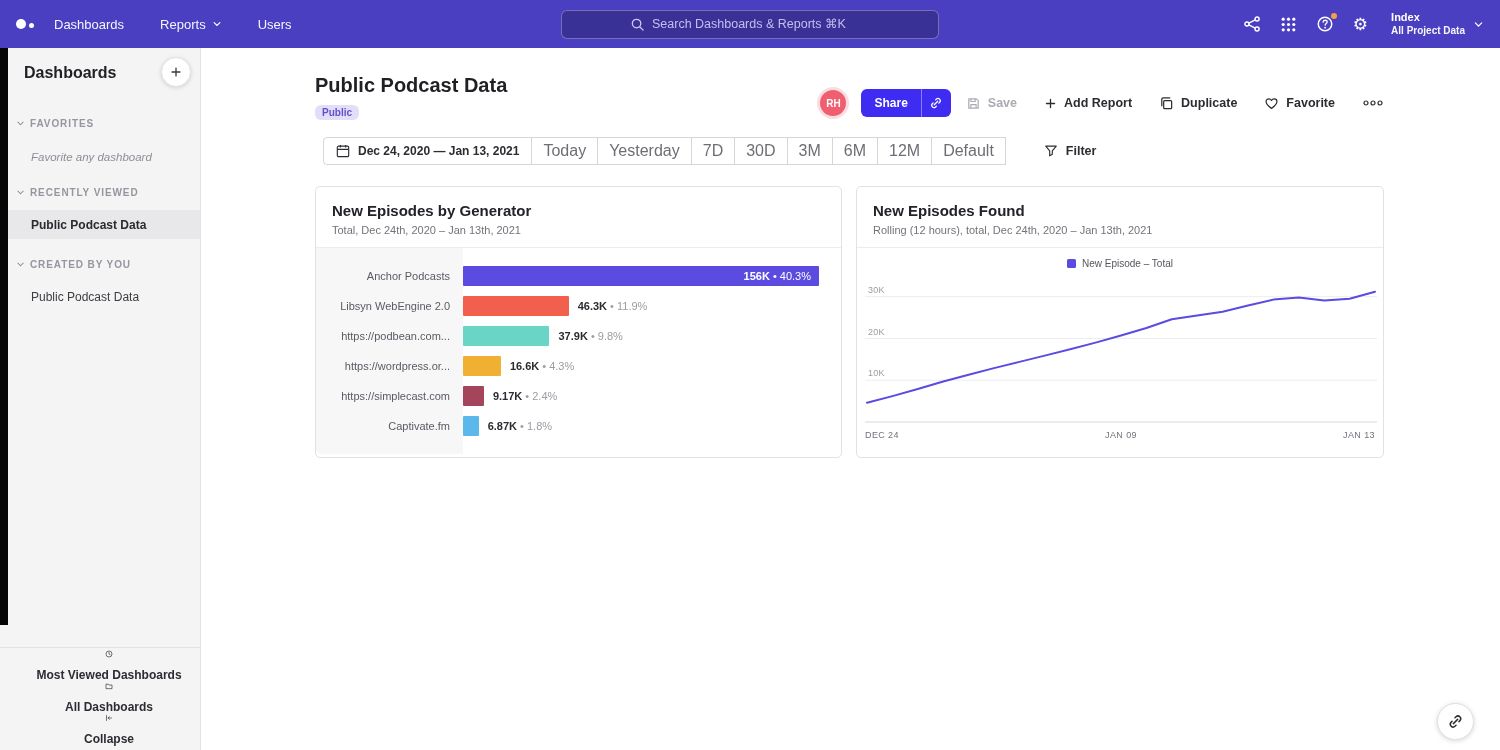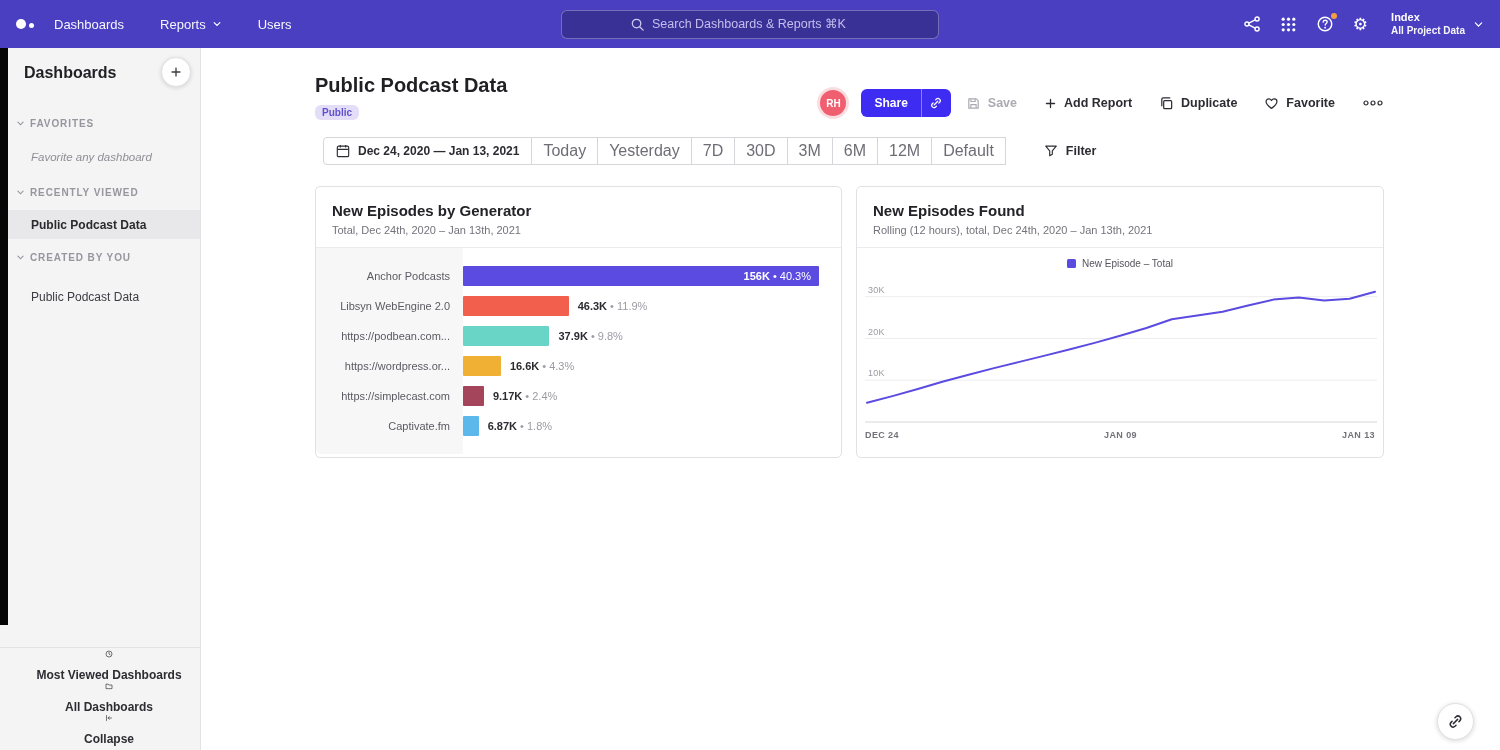--- a/index.html
+++ b/index.html
@@ -99,21 +99,21 @@
   .bar-in { color:#fff; font-size:11px; padding-right:8px; white-space:nowrap; }
   .bar-in b { font-weight:700; }
   .bar-out { margin-left:9px; font-size:11px; white-space:nowrap; }
   .bar-out .v { font-weight:700; color:#2b2b31; }
   .bar-out .p { color:#9b9ba3; }
 
   .line-body { padding:0 8px; }
   .legend { display:flex; justify-content:center; align-items:center; gap:6px; padding:10px 0 7px; }
   .legend-sw { width:9px; height:9px; border-radius:1.5px; background:#5b4be0; }
   .legend-label { font-size:10px; color:#55555d; }
-  .xlabels { display:flex; justify-content:space-between; font-size:9px; font-weight:700;
+  .xlabels { display:flex; justify-content:space-between; font-size:9px; font-weight:400;
     color:#72727a; letter-spacing:.4px; margin-top:4px; }
 
   .fab { position:absolute; right:26px; bottom:10px; width:37px; height:37px; border-radius:50%;
     background:#fff; border:1px solid #e0e0e4; box-shadow:0 1px 5px rgba(0,0,0,.16);
     display:flex; align-items:center; justify-content:center; cursor:pointer; z-index:7; }
 </style>
 </head>
 <body style="--topnav_bg: #4a3fc0; --accent: #3e2cf2; --badge_bg: #e3ddf8; --badge_text: #6150cb; --sidebar_bg: #f4f4f5; --avatar_bg: #f05f70;">
 
 <header class="topnav">
@@ -208,21 +208,21 @@
   <div class="sb-sec" style="top:139px">
     <svg width="9" height="9" viewBox="0 0 14 14">
         <path d="M3 5l4 4 4-4" fill="none" stroke="#96969e" stroke-width="1.8" stroke-linecap="round"></path>
       </svg>
     <span>RECENTLY VIEWED</span>
   </div>
   <div class="sb-item selected" style="top:162px">
     <span>Public Podcast Data</span>
   </div>
 
-  <div class="sb-sec" style="top:204px">
+  <div class="sb-sec" style="top:211px">
     <svg width="9" height="9" viewBox="0 0 14 14">
         <path d="M3 5l4 4 4-4" fill="none" stroke="#96969e" stroke-width="1.8" stroke-linecap="round"></path>
       </svg>
     <span>CREATED BY YOU</span>
   </div>
   <div class="sb-item" style="top:234px">
     <span>Public Podcast Data</span>
   </div>
 
   <div class="sb-footer">

